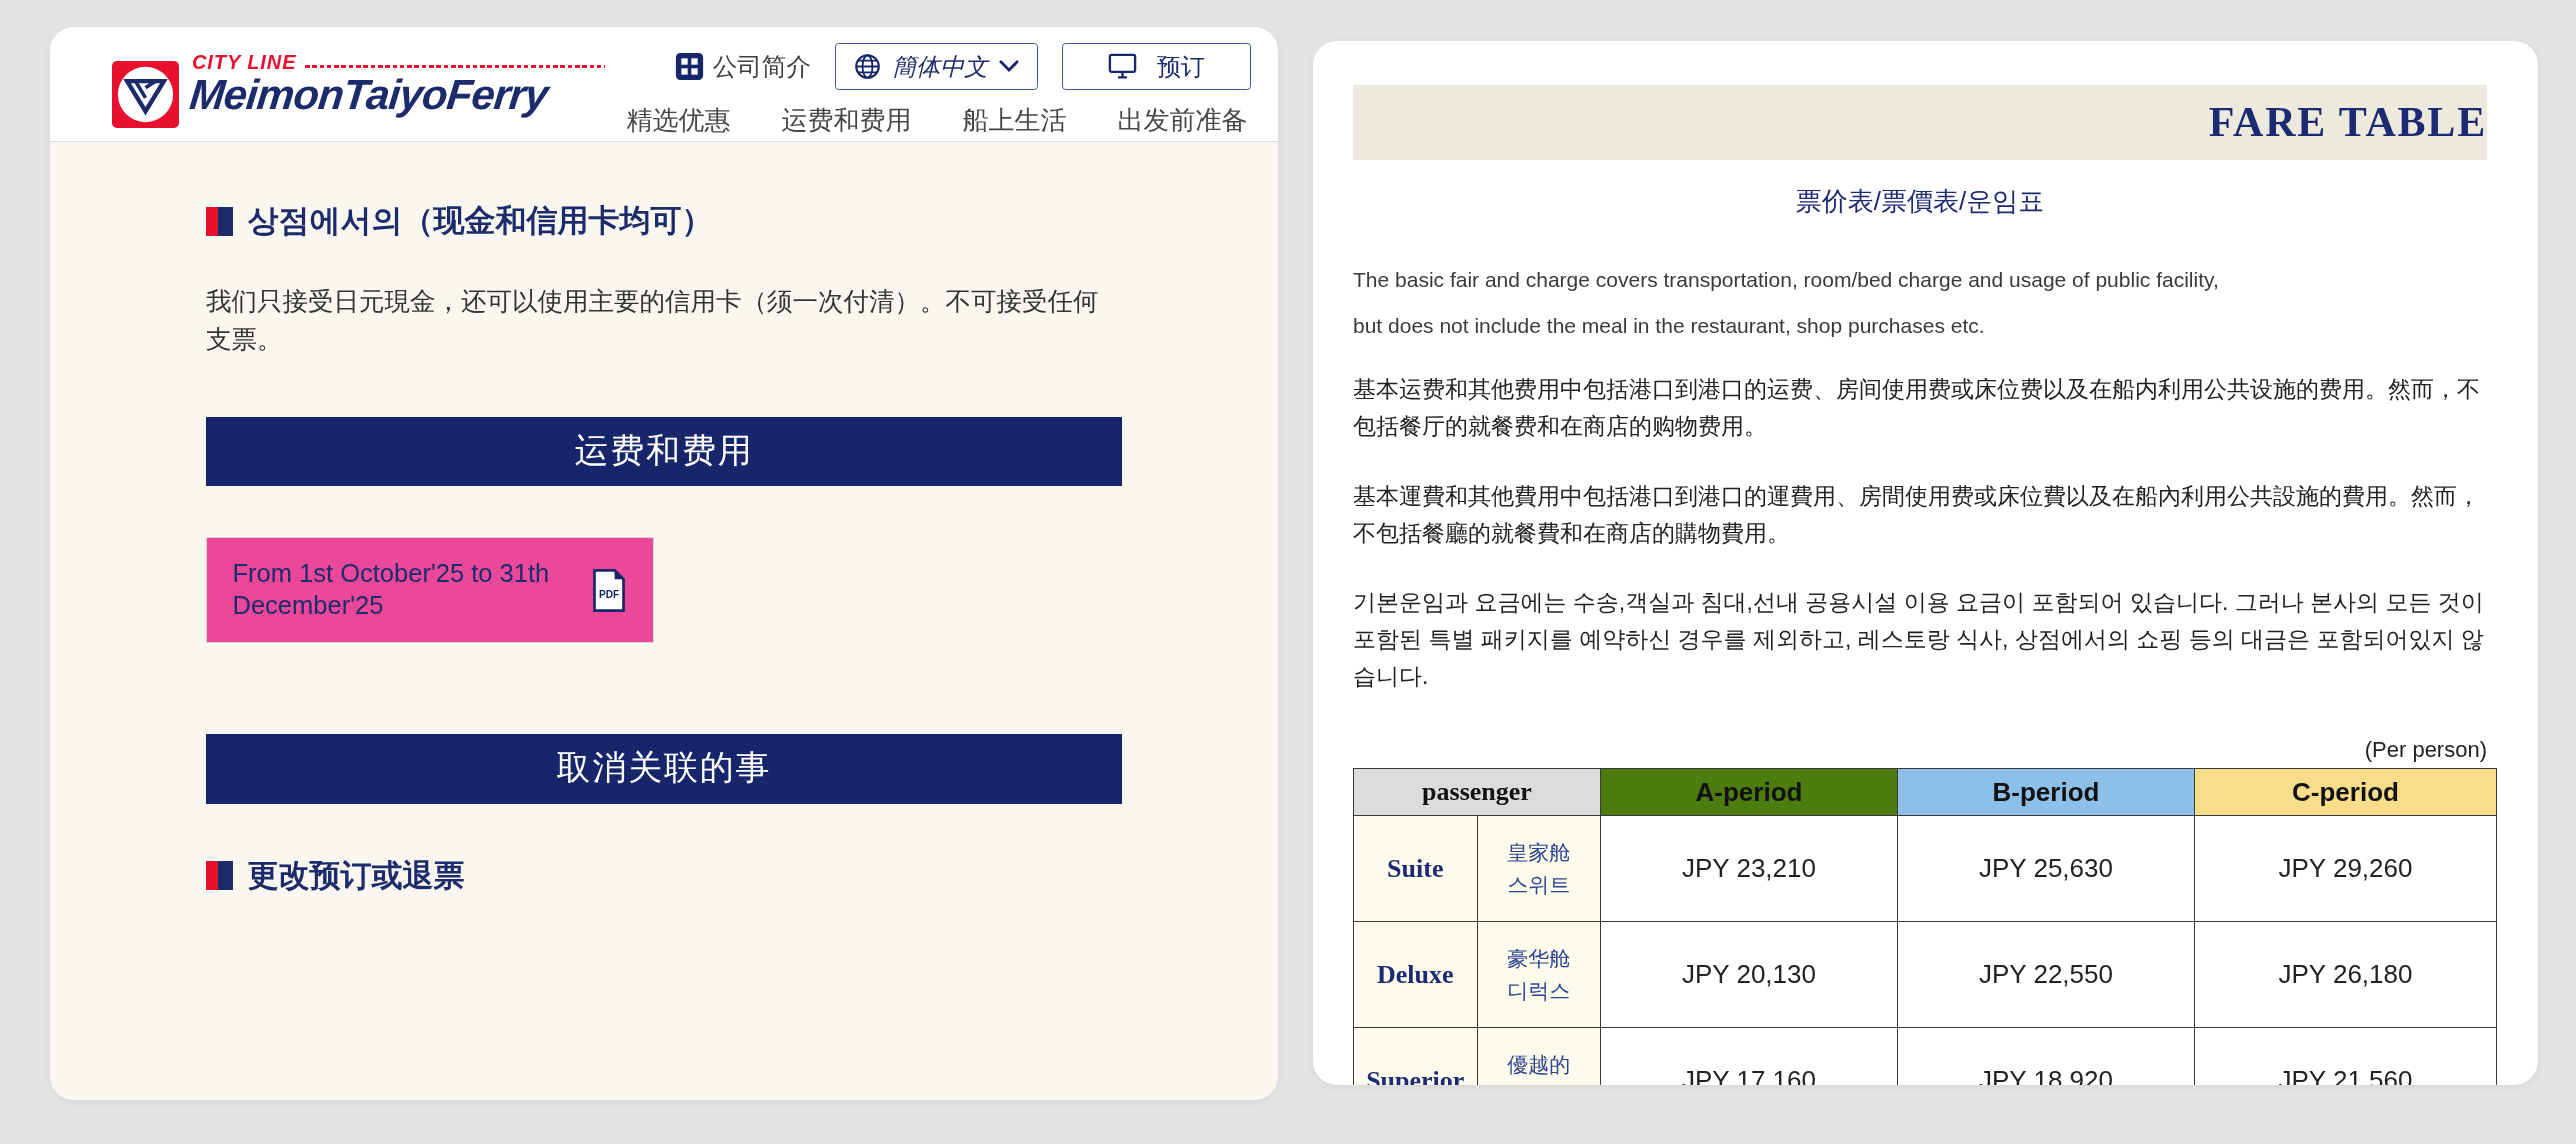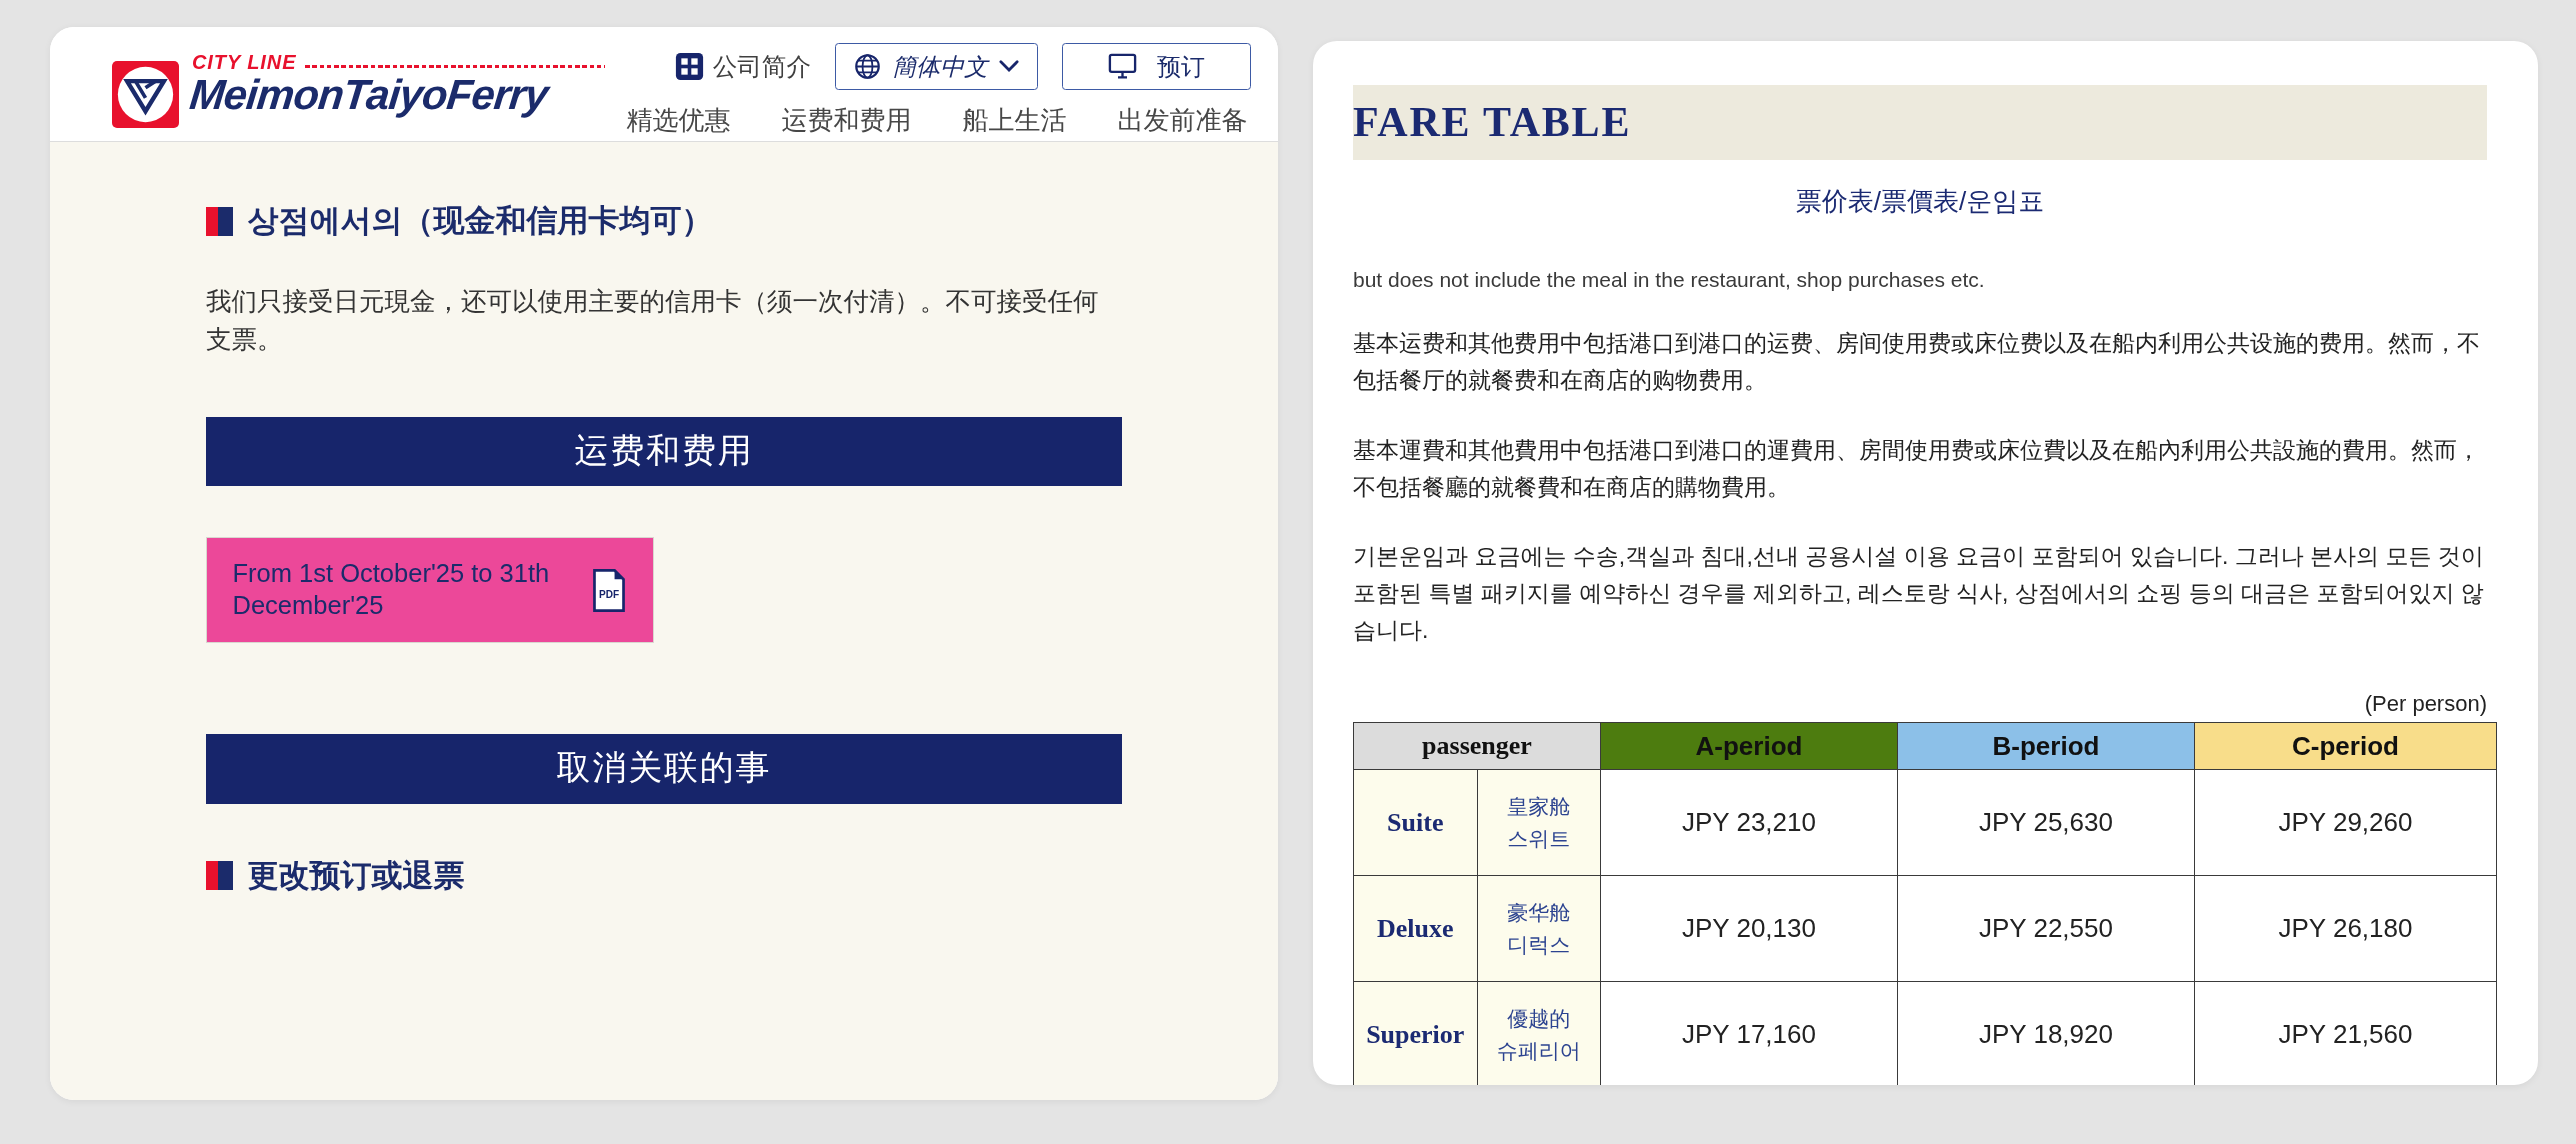--- a/index.html
+++ b/index.html
@@ -30,21 +30,21 @@
   .nav-main span { cursor:pointer; }
   .page-body { flex:1; background:#f9f7ef; padding:58px 156px 0 156px; }
   .sec-h { display:flex; align-items:center; gap:14.6px; color:#1b2b6b; font-weight:bold; font-size:31px; margin-bottom:40px; }
   .marker { width:27px; height:29px; flex:0 0 auto; background:linear-gradient(90deg,#e8112d 0 46%, #1b2b6b 46% 100%); }
   .para { font-size:25.5px; color:#333; margin-bottom:58px; line-height:1.5; }
   .banner { background:#17256b; color:#fff; font-size:34px; text-align:center; padding:11px 0 12.7px; margin-bottom:51px; letter-spacing:1.8px; }
   .pdf-card { width:448px; background:#ec4899; border:1.8px solid #d9d7cf; display:flex; align-items:center; justify-content:space-between; padding:20px 25.5px; margin-bottom:91px; cursor:pointer; }
   .pdf-card-text { color:#1b2b6b; font-size:25.5px; line-height:1.25; font-weight:500; }
   
   #right-card { left:1313px; top:41px; width:1225px; height:1044px; padding:44px 51px 0 40px; }
-  .band { background:#edeadd; text-align:left; padding:12.7px 0 14.6px; }
+  .band { background:#edeadd; text-align:right; padding:12.7px 0 14.6px; }
   .band-title { font-family:"Liberation Serif","DejaVu Serif",serif; font-weight:bold; color:#1b2a72; font-size:42px; letter-spacing:1.8px; }
   .subtitle { text-align:center; color:#1b2a72; font-size:26px; margin:24px 0 49px; }
   .en-line { font-size:21px; color:#3a3a3a; margin-bottom:22px; }
   .cjk-line { font-size:23px; color:#222; margin:33px 0; line-height:1.6; }
   .per-person { text-align:right; font-size:22px; color:#222; margin:42px 0 5.5px; }
   table.fare { width:1144px; border-collapse:collapse; table-layout:fixed; }
   table.fare th, table.fare td { border:1.8px solid #3a3a3a; text-align:center; vertical-align:middle; }
   table.fare thead th { height:47px; font-size:26px; color:#111; }
   th.h-passenger { background:#dcdcdc; font-family:"Liberation Serif","DejaVu Serif",serif; font-weight:bold; }
   th.h-a { background:#4d7c0f; }
@@ -148,20 +148,21 @@
 
   </div>
 </div>
 
 <div id="right-card" class="card">
   <div class="band">
     <span class="band-title">FARE TABLE</span>
   </div>
   <div class="subtitle">票价表/票價表/운임표</div>
 
+  <p class="en-line">The basic fair and charge covers transportation, room/bed charge and usage of public facility,</p>
   <p class="en-line">but does not include the meal in the restaurant, shop purchases etc.</p>
   <p class="cjk-line">基本运费和其他费用中包括港口到港口的运费、房间使用费或床位费以及在船内利用公共设施的费用。然而，不包括餐厅的就餐费和在商店的购物费用。</p>
   <p class="cjk-line">基本運費和其他費用中包括港口到港口的運費用、房間使用费或床位費以及在船內利用公共設施的費用。然而，不包括餐廳的就餐費和在商店的購物費用。</p>
   <p class="cjk-line">기본운임과 요금에는 수송,객실과 침대,선내 공용시설 이용 요금이 포함되어 있습니다. 그러나 본사의 모든 것이 포함된 특별 패키지를 예약하신 경우를 제외하고, 레스토랑 식사, 상점에서의 쇼핑 등의 대금은 포함되어있지 않습니다.</p>
 
   <div class="per-person">(Per person)</div>
 
   <table class="fare">
     <thead>
       <tr>

